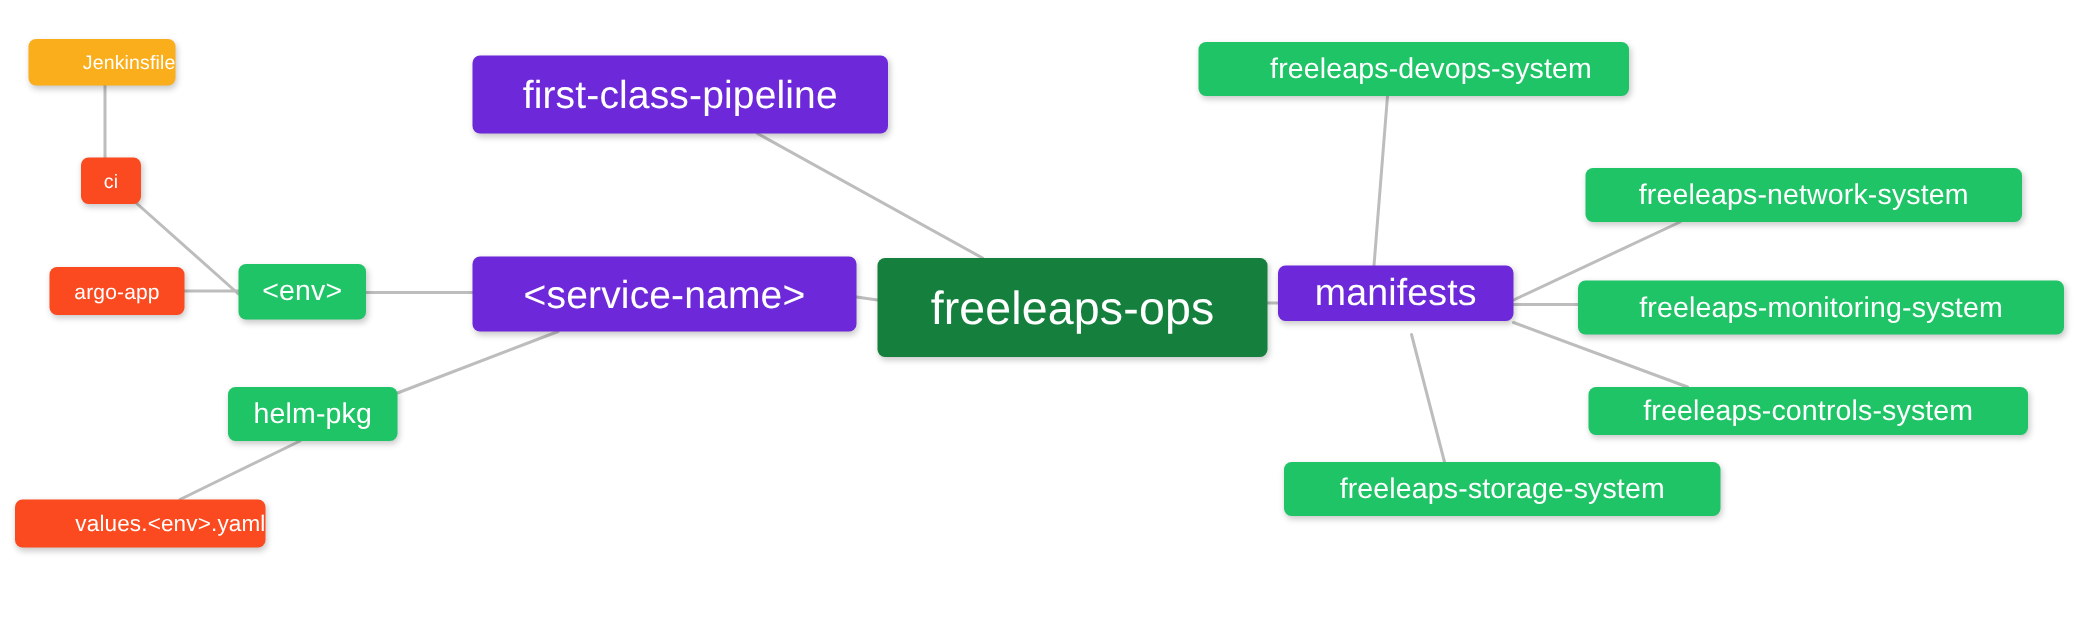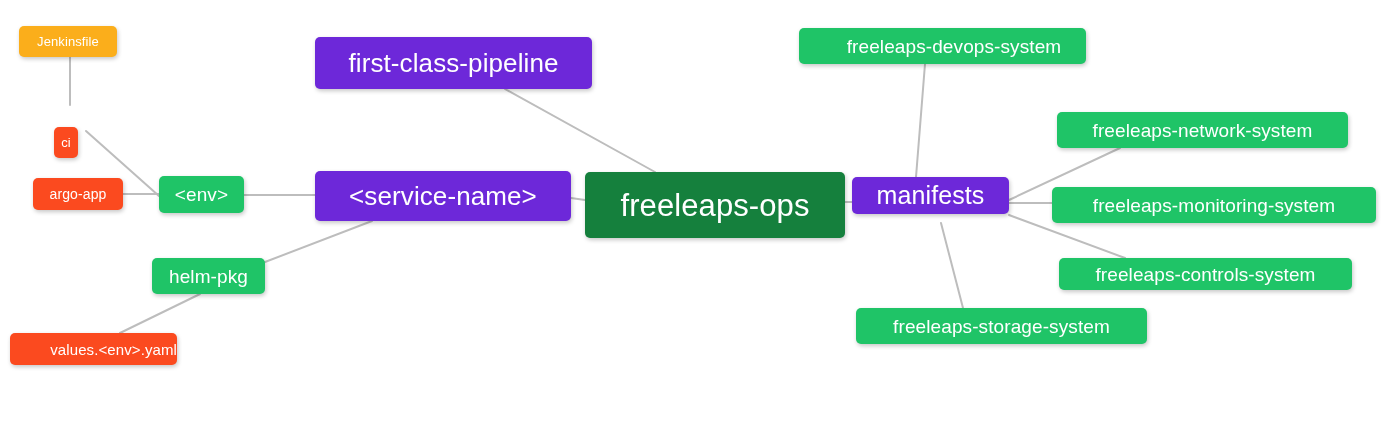--- a/index.html
+++ b/index.html
@@ -44,21 +44,21 @@
     line-height: 1;
     user-select: none;
   }
   .node-label {
     display: block;
     white-space: nowrap;
   }
   .n-root      { background: #15803d; }
   .n-blue      { background: #6d28d9; }
   .n-green     { background: #1fc467; }
-  .n-orange    { background: #fbae1b; }
+  .n-orange    { background: #fbae1b; justify-content: flex-end; }
   .n-red       { background: #fb4a1f; }
 </style>
 </head>
 <body>
 
 <div id="canvas">
   <svg id="edge-layer" viewBox="0 0 1390 421" xmlns="http://www.w3.org/2000/svg">
       <line x1="70" y1="57" x2="70" y2="105" class="edge" stroke="#bdbdbd"></line>
       <line x1="86" y1="131" x2="159" y2="196" class="edge" stroke="#bdbdbd"></line>
       <line x1="123" y1="194" x2="159" y2="194" class="edge" stroke="#bdbdbd"></line>
@@ -71,21 +71,21 @@
       <line x1="916" y1="177" x2="925" y2="64" class="edge" stroke="#bdbdbd"></line>
       <line x1="1009" y1="200" x2="1120" y2="148" class="edge" stroke="#bdbdbd"></line>
       <line x1="1009" y1="203" x2="1052" y2="203" class="edge" stroke="#bdbdbd"></line>
       <line x1="1009" y1="215" x2="1125" y2="258" class="edge" stroke="#bdbdbd"></line>
       <line x1="941" y1="223" x2="963" y2="308" class="edge" stroke="#bdbdbd"></line>
     </svg>
   <div id="node-layer">
       <div class="node n-orange" style="left: 19px; top: 26px; width: 98px; height: 31px; font-size: 13px;">
         <span class="node-label">Jenkinsfile</span>
       </div>
-      <div class="node n-red" style="left: 54px; top: 105px; width: 24px; height: 31px; font-size: 13px; margin-top: 22px;">
+      <div class="node n-red" style="left: 54px; top: 105px; width: 40px; height: 31px; font-size: 13px;">
         <span class="node-label">ci</span>
       </div>
       <div class="node n-red" style="left: 33px; top: 178px; width: 90px; height: 32px; font-size: 14px;">
         <span class="node-label">argo-app</span>
       </div>
       <div class="node n-green" style="left: 159px; top: 176px; width: 85px; height: 37px; font-size: 19px;">
         <span class="node-label">&lt;env&gt;</span>
       </div>
       <div class="node n-green" style="left: 152px; top: 258px; width: 113px; height: 36px; font-size: 19px;">
         <span class="node-label">helm-pkg</span>

